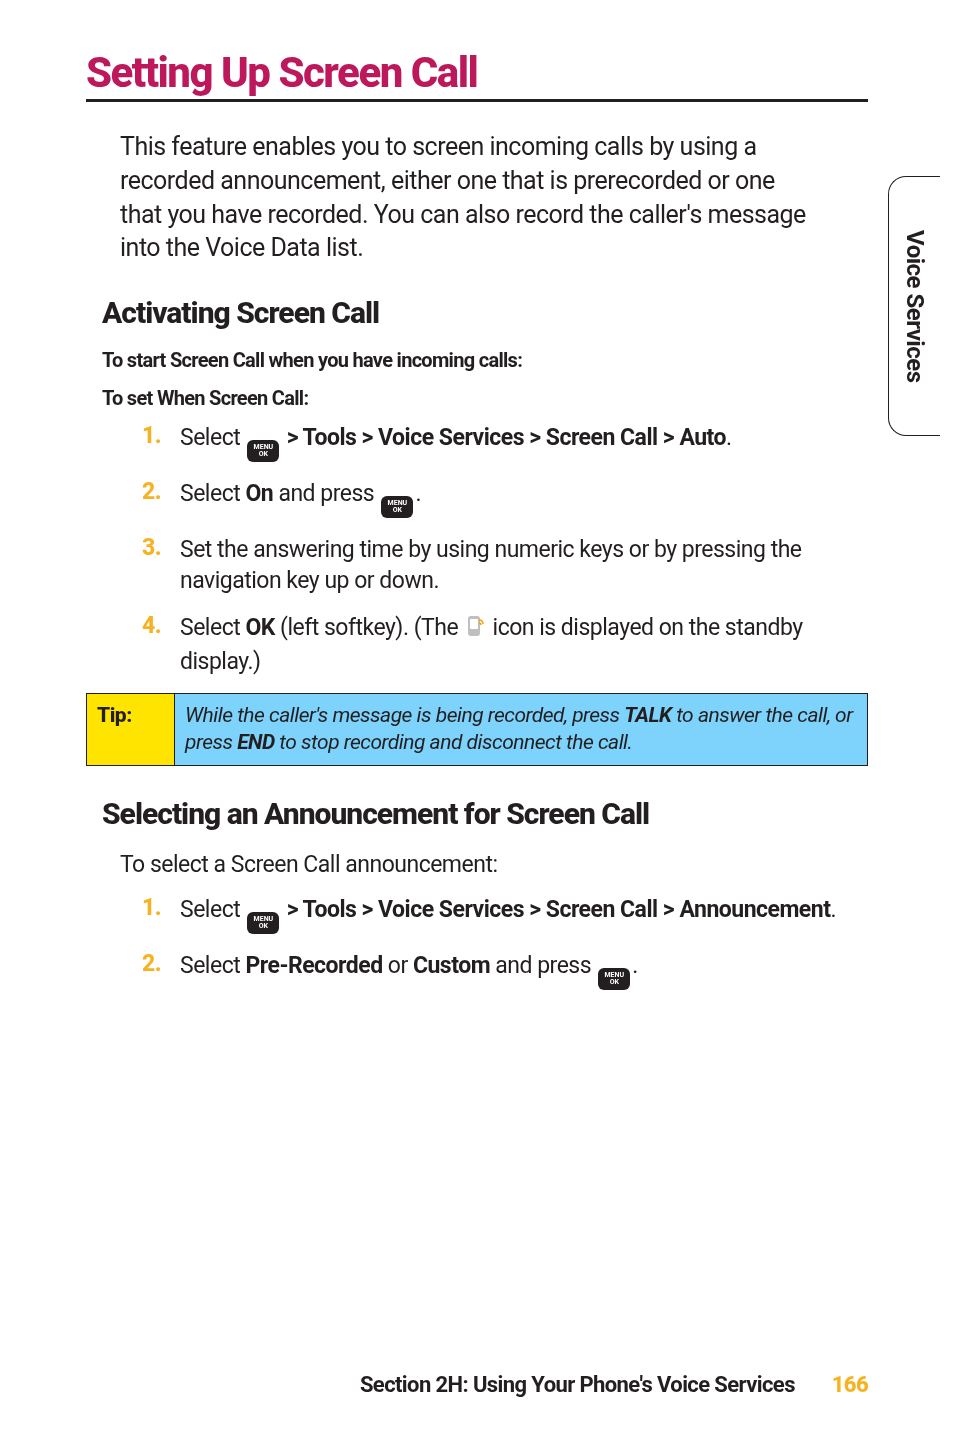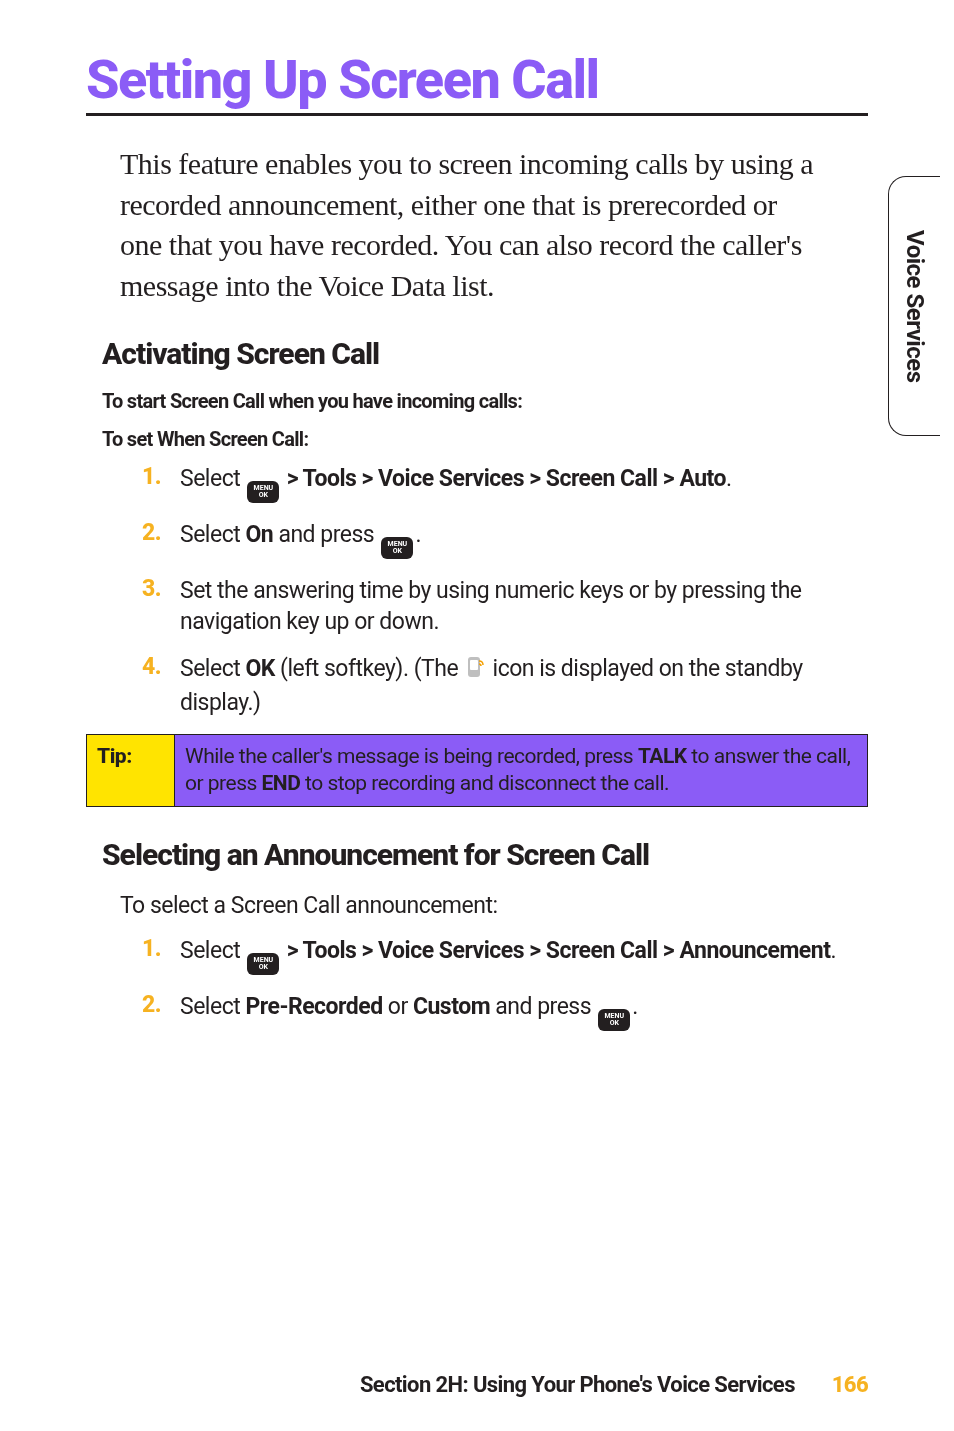--- a/index.html
+++ b/index.html
@@ -31,38 +31,37 @@
     align-items: center;
     justify-content: center;
   }
   .side-tab-text {
     writing-mode: vertical-rl;
     font-weight: 700;
     font-size: 24px;
     letter-spacing: -0.5px;
   }
   h1 {
-    font-size: 54px;
+    font-size: 42px;
     font-weight: 800;
     letter-spacing: -1.5px;
-    color: #8b5cf6;
+    color: #be185d;
     margin-bottom: 2px;
   }
   .h1-rule {
     height: 3px;
     background: #231f20;
     margin-bottom: 28px;
   }
   .intro {
-    font-size: 30px;
+    font-size: 25px;
     line-height: 1.35;
     letter-spacing: -0.5px;
     margin: 16px 0 28px 34px;
     max-width: 700px;
-    font-family: Liberation Serif, serif;
   }
   h2 {
     font-size: 30px;
     font-weight: 800;
     letter-spacing: -1px;
     margin: 30px 0 18px 16px;
   }
   .subhead {
     font-size: 20px;
     font-weight: 700;
@@ -144,21 +143,21 @@
     vertical-align: top;
     font-size: 21px;
     line-height: 1.3;
     letter-spacing: -0.5px;
   }
   .tip-label {
     background: #ffe400;
     font-weight: 800;
     width: 88px;
   }
-  .tip-body { background: #8b5cf6; }
+  .tip-body { background: #7dd3fc; font-style: italic; }
   .subtext {
     font-size: 23px;
     line-height: 1.35;
     letter-spacing: -0.5px;
     margin: 14px 0 14px 34px;
   }
   .footer {
     position: absolute;
     bottom: 34px;
     left: 0;

